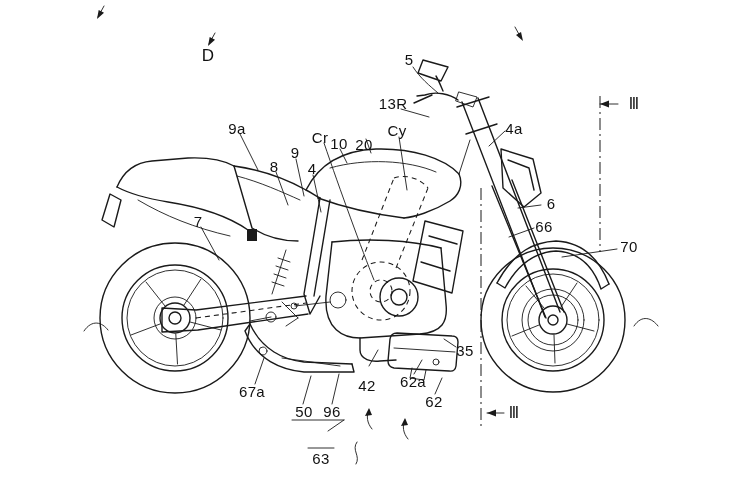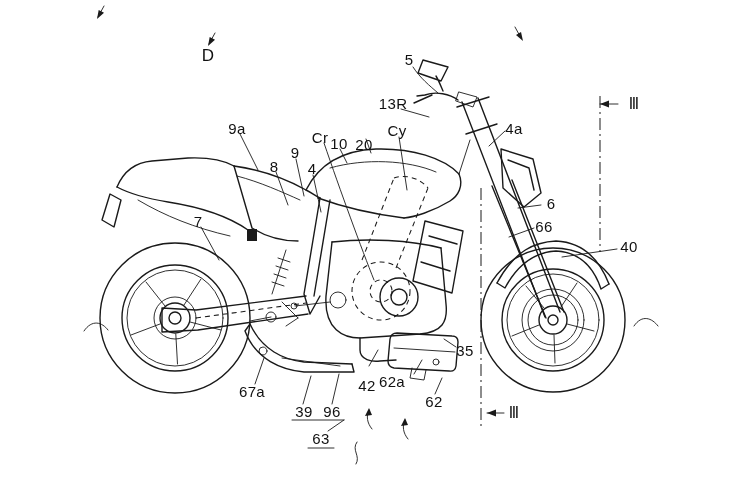--- a/index.html
+++ b/index.html
@@ -180,25 +180,25 @@
     <span class="ref-label" style="left:339px;top:143px">10</span>
     <span class="ref-label" style="left:364px;top:144px">20</span>
     <span class="ref-label" style="left:397px;top:130px">Cy</span>
     <span class="ref-label" style="left:514px;top:128px">4a</span>
     <span class="ref-label" style="left:274px;top:166px">8</span>
     <span class="ref-label" style="left:295px;top:152px">9</span>
     <span class="ref-label" style="left:312px;top:168px">4</span>
     <span class="ref-label" style="left:198px;top:221px">7</span>
     <span class="ref-label" style="left:551px;top:203px">6</span>
     <span class="ref-label" style="left:544px;top:226px">66</span>
-    <span class="ref-label" style="left:629px;top:246px">40</span>
+    <span class="ref-label" style="left:629px;top:246px">70</span>
     <span class="ref-label" style="left:634px;top:104px">Ⅲ</span>
     <span class="ref-label" style="left:514px;top:413px">Ⅲ</span>
     <span class="ref-label" style="left:465px;top:350px">35</span>
     <span class="ref-label" style="left:367px;top:385px">42</span>
-    <span class="ref-label" style="left:392px;top:381px">62a</span>
+    <span class="ref-label" style="left:413px;top:381px">62a</span>
     <span class="ref-label" style="left:434px;top:401px">62</span>
     <span class="ref-label" style="left:252px;top:391px">67a</span>
-    <span class="ref-label" style="left:304px;top:411px">39</span>
+    <span class="ref-label" style="left:304px;top:411px">50</span>
     <span class="ref-label" style="left:332px;top:411px">96</span>
-    <span class="ref-label" style="left:321px;top:438px">63</span>
+    <span class="ref-label" style="left:321px;top:458px">63</span>
   </div>
 </div>
 
 </body></html>

